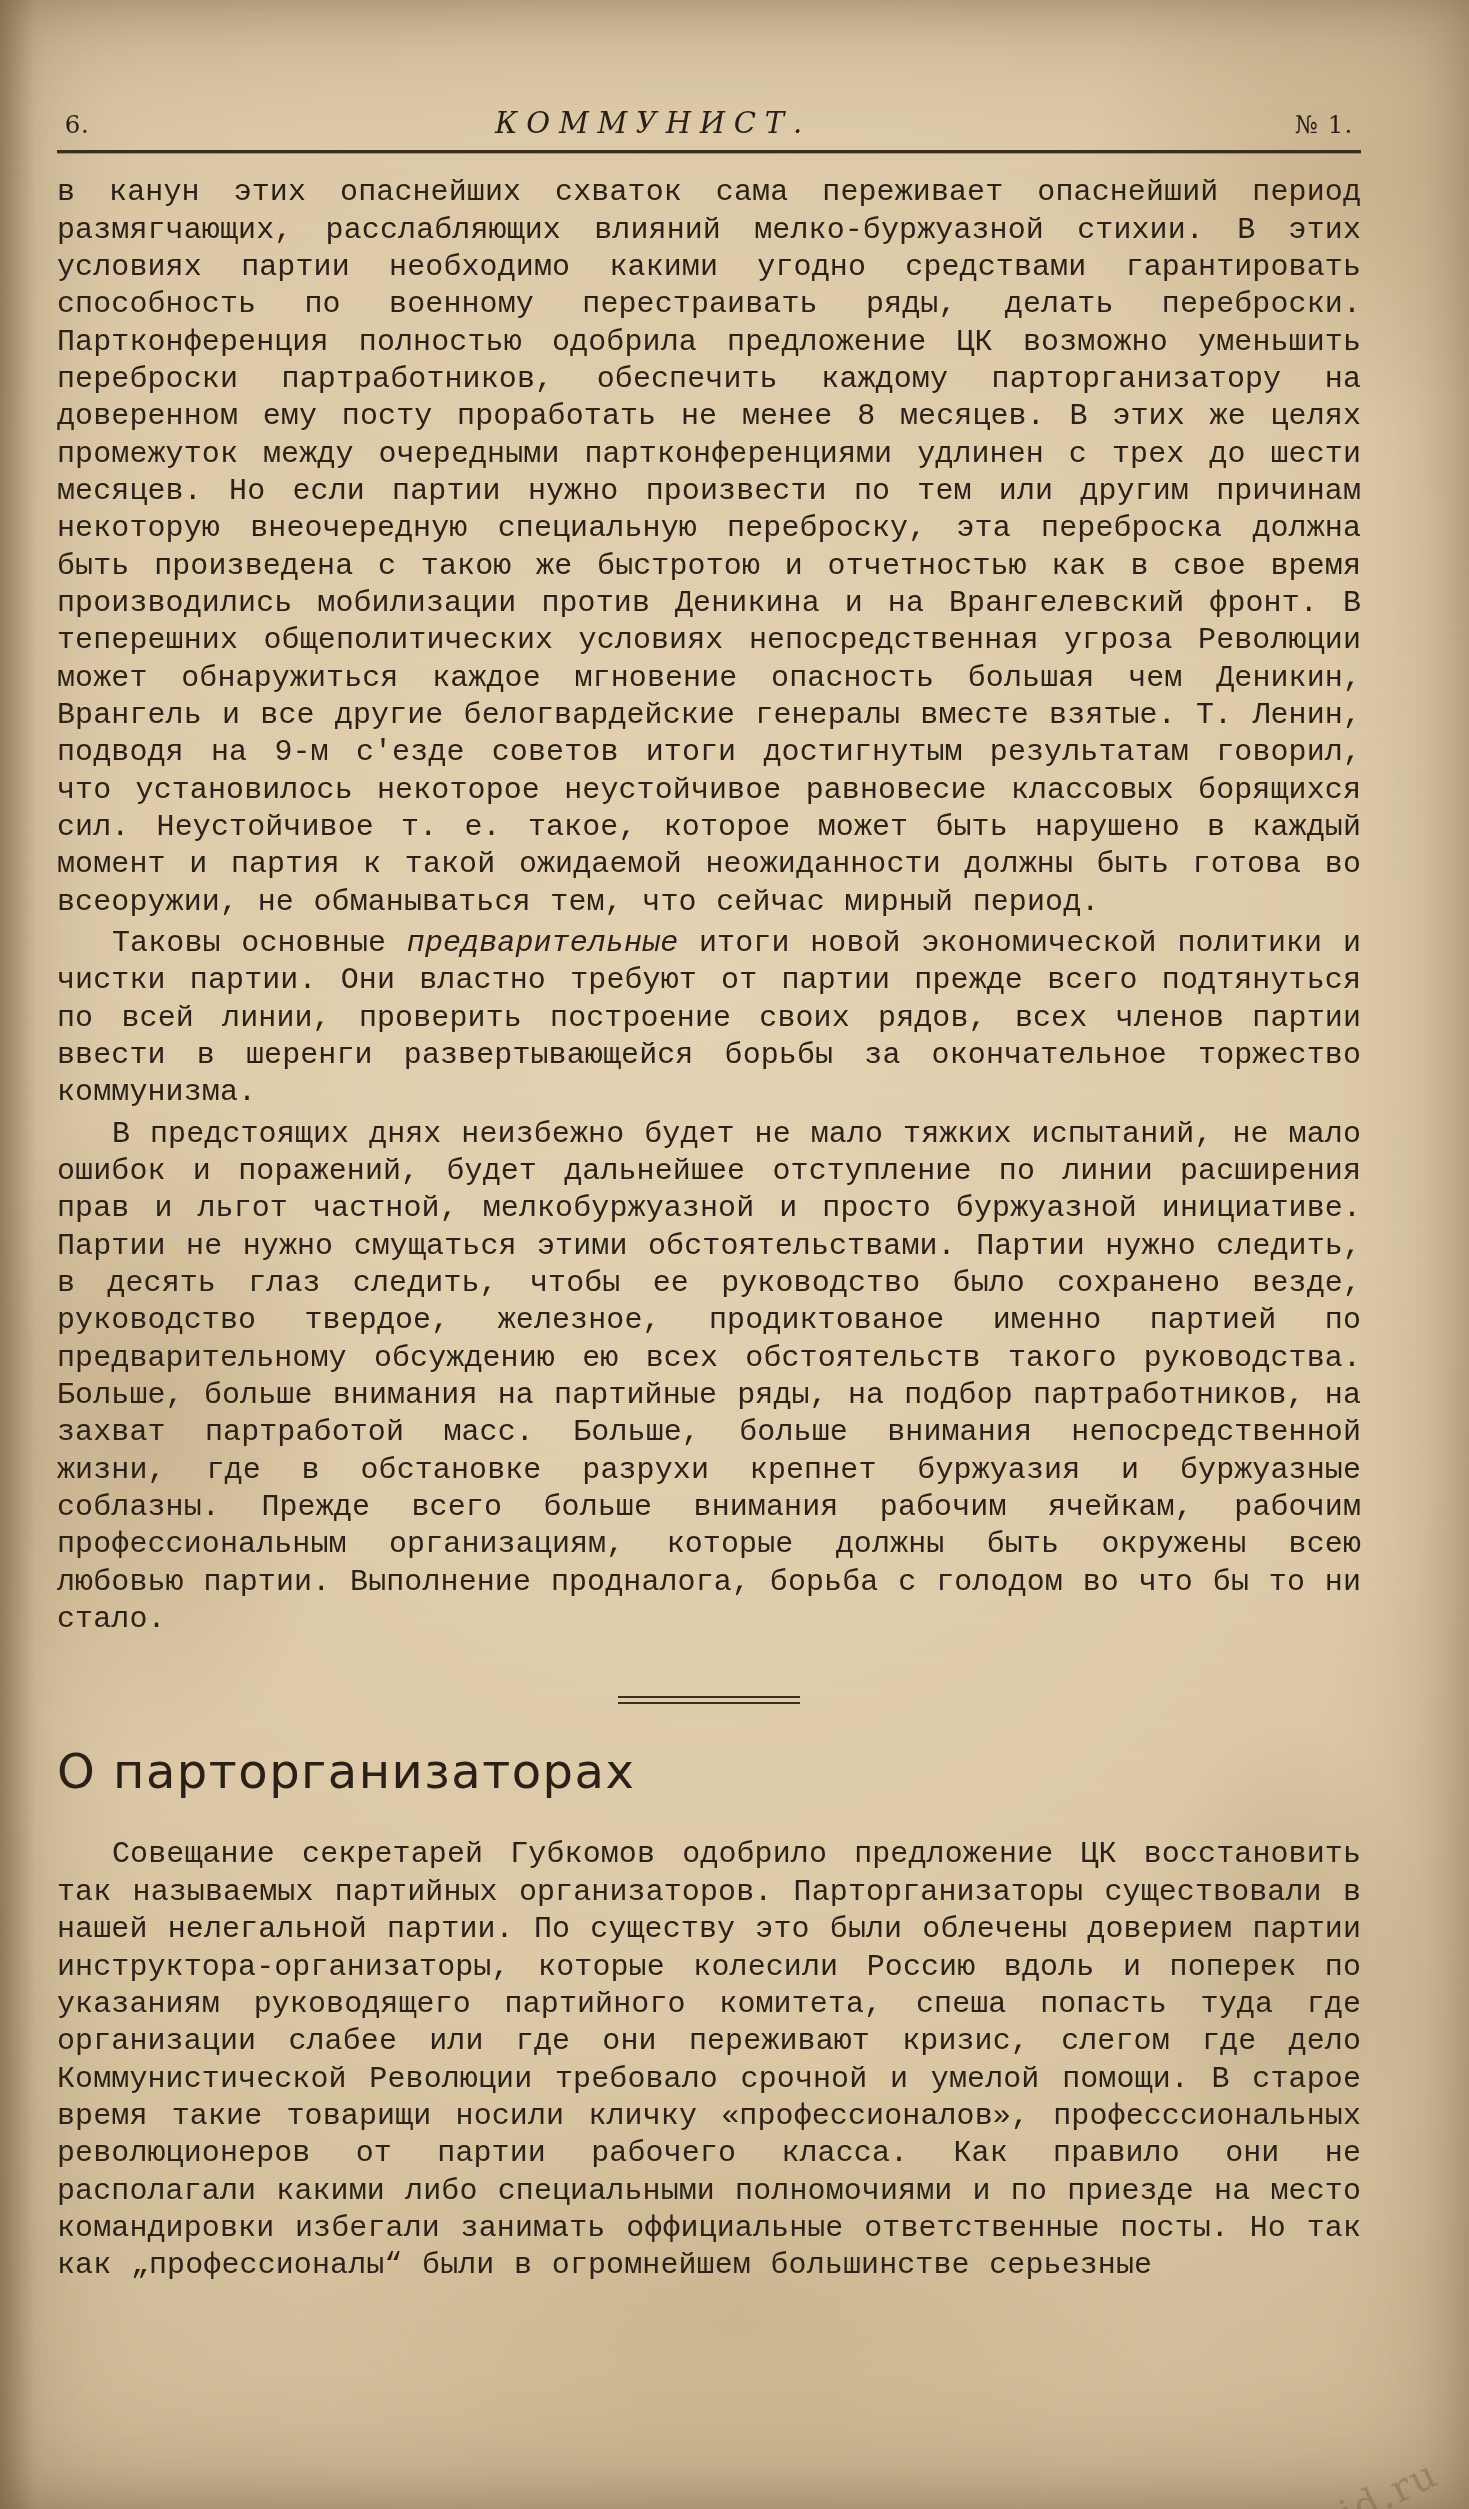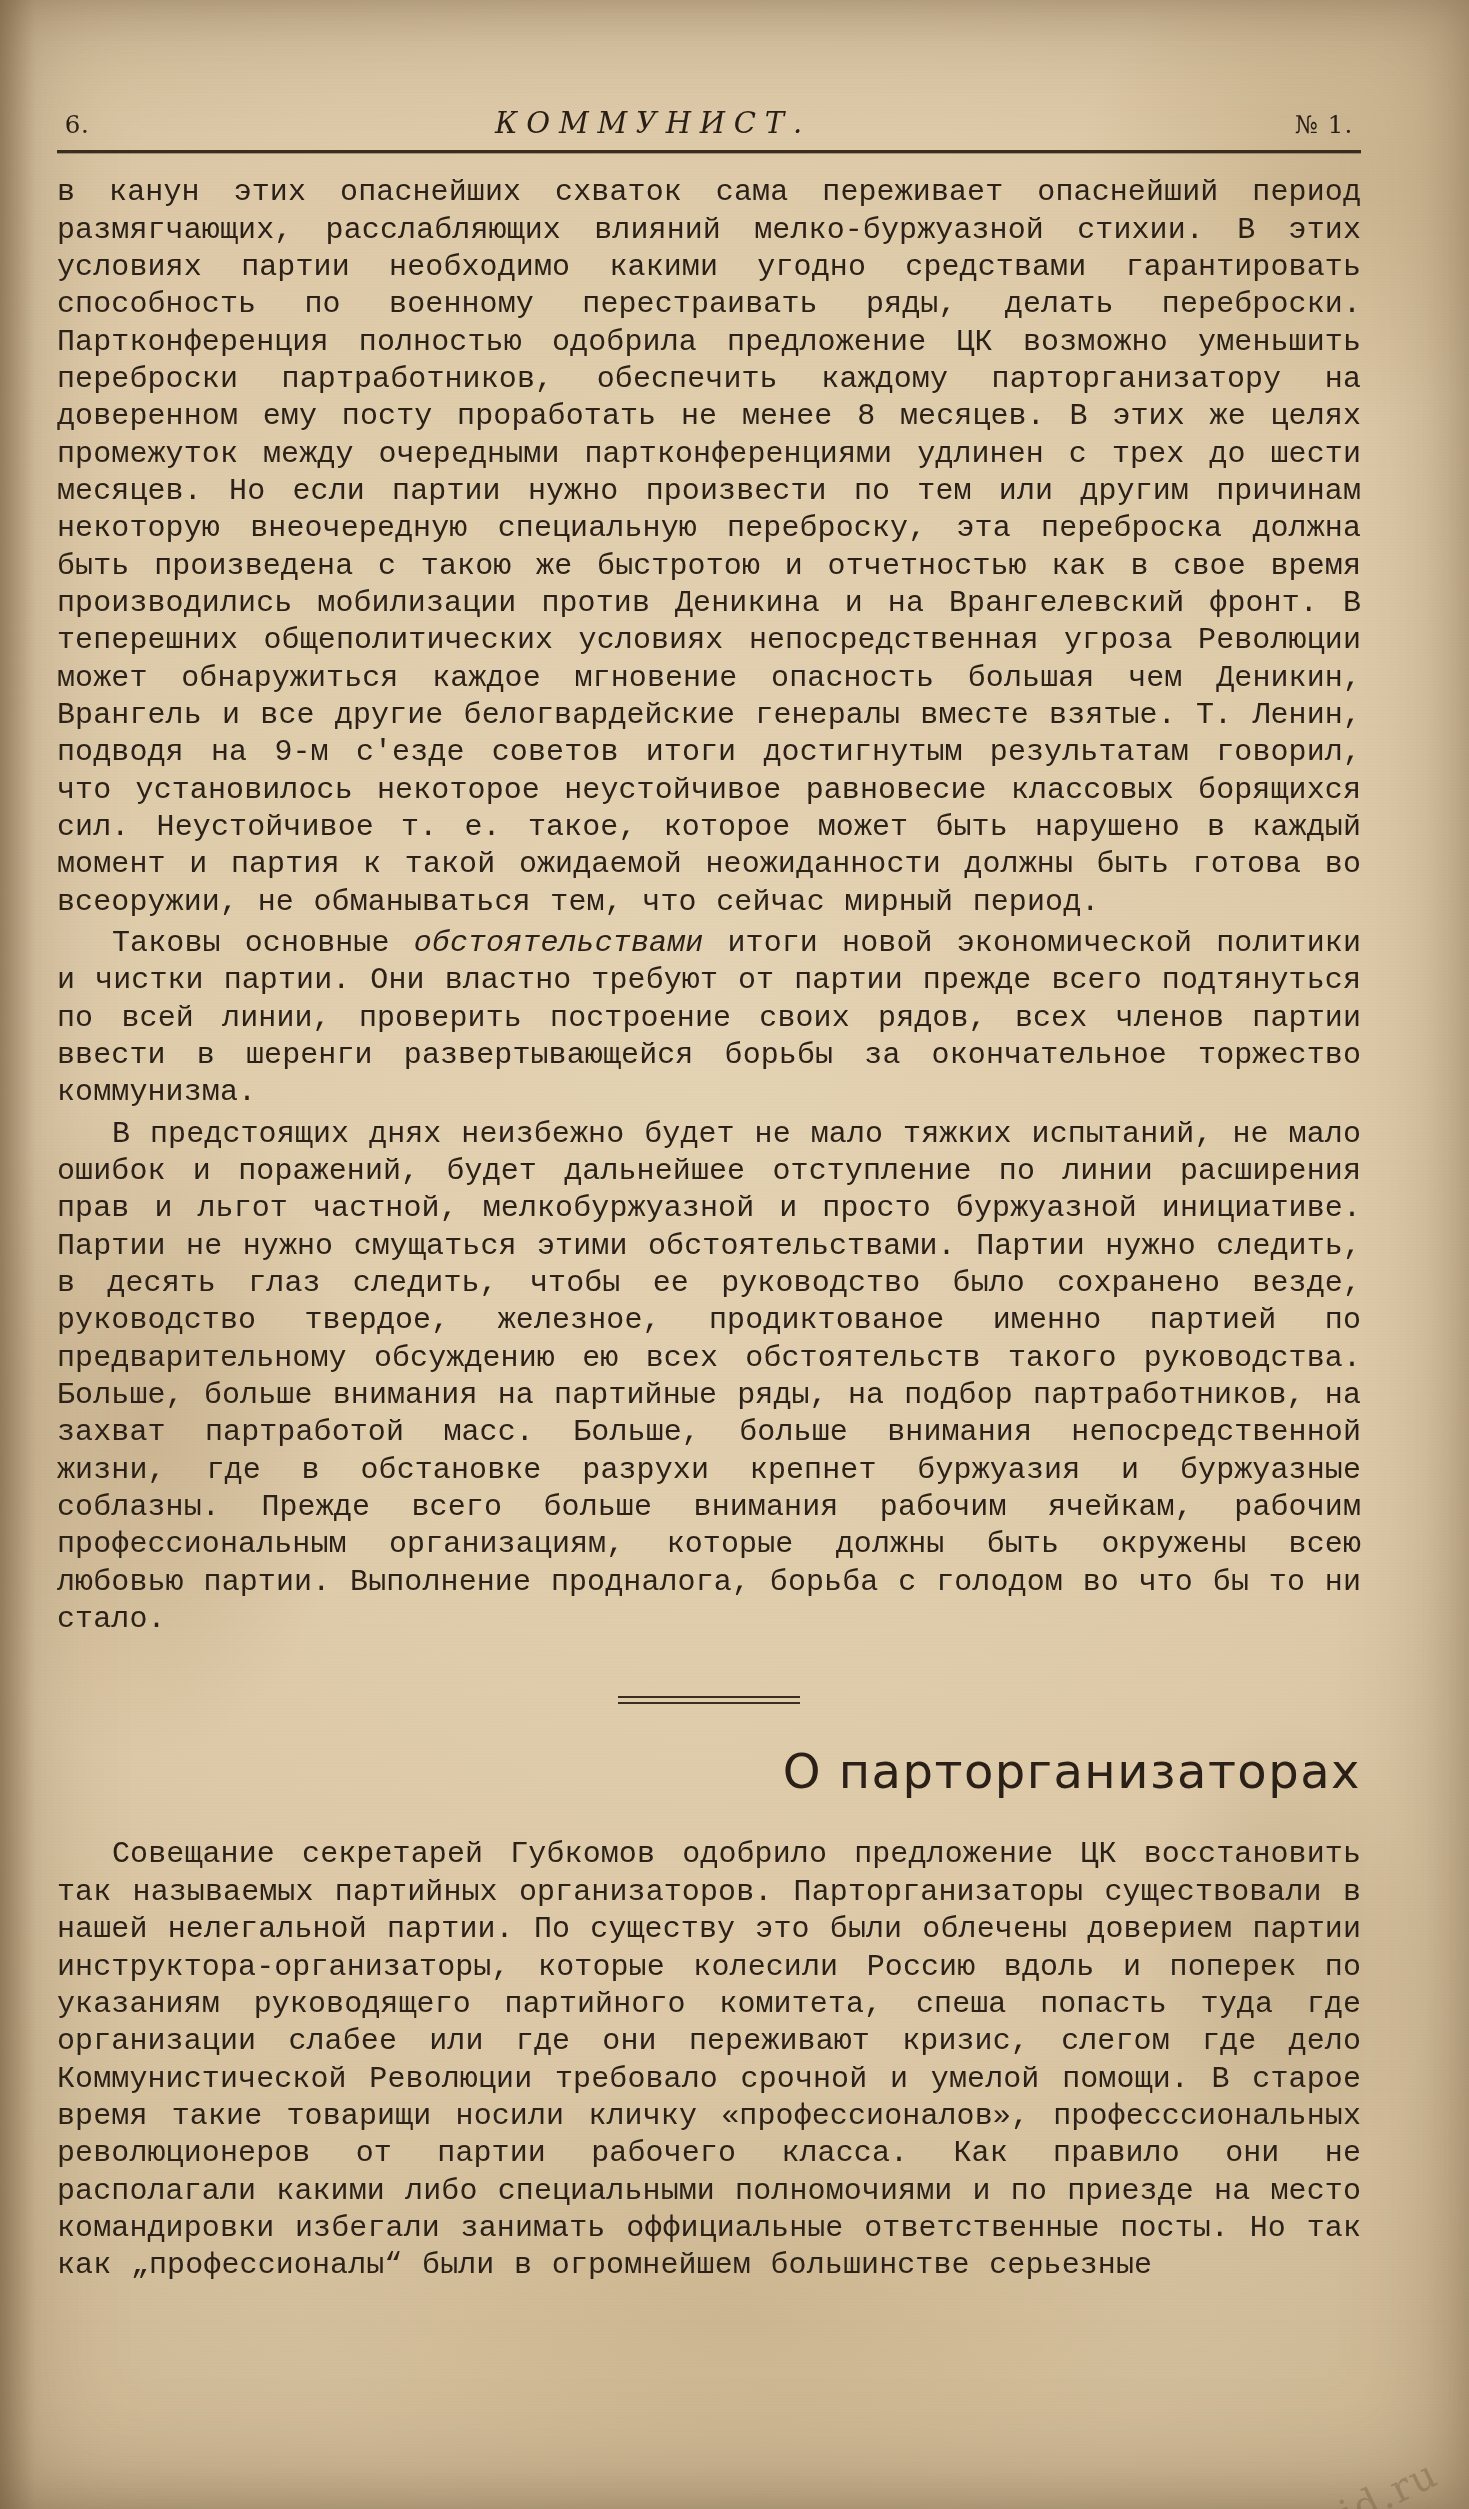--- a/index.html
+++ b/index.html
@@ -95,21 +95,21 @@
   .divider {
     display: inline-block;
     width: 182px;
     height: 0;
     border-top: 2px solid #3a2d20;
     border-bottom: 2px solid #3a2d20;
     height: 4.9px;
   }
 
   h1.section-title {
-    text-align: right;
+    text-align: left;
     font-family: "DejaVu Sans", sans-serif;
     font-weight: normal;
     font-size: 48px;
     letter-spacing: 1.5px;
     margin: 9.8px 0 37px 0;
     color: #2a2018;
   }
 
   .watermark {
     position: absolute;
@@ -147,21 +147,21 @@
 
     <div class="runhead">
       <span class="folio">6.</span>
       <span class="journal">КОММУНИСТ.</span>
       <span class="issue">№ 1.</span>
     </div>
     <div class="rule"></div>
 
     <p class="body">в канун этих опаснейших схваток сама переживает опаснейший период размягчающих, расслабляющих влияний мелко-буржуазной стихии. В этих условиях партии необходимо какими угодно средствами гарантировать способность по военному перестраивать ряды, делать переброски. Партконференция полностью одобрила предложение ЦК возможно уменьшить переброски партработников, обеспечить каждому парторганизатору на доверенном ему посту проработать не менее 8 месяцев. В этих же целях промежуток между очередными партконференциями удлинен с трех до шести месяцев. Но если партии нужно произвести по тем или другим причинам некоторую внеочередную специальную переброску, эта переброска должна быть произведена с такою же быстротою и отчетностью как в свое время производились мобилизации против Деникина и на Врангелевский фронт. В теперешних общеполитических условиях непосредственная угроза Революции может обнаружиться каждое мгновение опасность большая чем Деникин, Врангель и все другие белогвардейские генералы вместе взятые. Т. Ленин, подводя на 9-м с'езде советов итоги достигнутым результатам говорил, что установилось некоторое неустойчивое равновесие классовых борящихся сил. Неустойчивое т. е. такое, которое может быть нарушено в каждый момент и партия к такой ожидаемой неожиданности должны быть готова во всеоружии, не обманываться тем, что сейчас мирный период.</p>
 
-    <p class="body indent"><span>Таковы основные <span class="ital">обстоятельствами</span> итоги новой экономической политики и чистки партии. Они властно требуют от партии прежде всего подтянуться по всей линии, проверить построение своих рядов, всех членов партии ввести в шеренги развертывающейся борьбы за окончательное торжество коммунизма.</span></p>
+    <p class="body indent"><span>Таковы основные <span class="ital">предварительные</span> итоги новой экономической политики и чистки партии. Они властно требуют от партии прежде всего подтянуться по всей линии, проверить построение своих рядов, всех членов партии ввести в шеренги развертывающейся борьбы за окончательное торжество коммунизма.</span></p>
 
     <p class="body indent">В предстоящих днях неизбежно будет не мало тяжких испытаний, не мало ошибок и поражений, будет дальнейшее отступление по линии расширения прав и льгот частной, мелкобуржуазной и просто буржуазной инициативе. Партии не нужно смущаться этими обстоятельствами. Партии нужно следить, в десять глаз следить, чтобы ее руководство было сохранено везде, руководство твердое, железное, продиктованое именно партией по предварительному обсуждению ею всех обстоятельств такого руководства. Больше, больше внимания на партийные ряды, на подбор партработников, на захват партработой масс. Больше, больше внимания непосредственной жизни, где в обстановке разрухи крепнет буржуазия и буржуазные соблазны. Прежде всего больше внимания рабочим ячейкам, рабочим профессиональным организациям, которые должны быть окружены всею любовью партии. Выполнение продналога, борьба с голодом во что бы то ни стало.</p>
 
     <div class="divider-wrap">
       <span class="divider"></span>
     </div>
 
     <h1 class="section-title">О парторганизаторах</h1>
 
     <p class="body indent">Совещание секретарей Губкомов одобрило предложение ЦК восстановить так называемых партийных организаторов. Парторганизаторы существовали в нашей нелегальной партии. По существу это были облечены доверием партии инструктора-организаторы, которые колесили Россию вдоль и поперек по указаниям руководящего партийного комитета, спеша попасть туда где организации слабее или где они переживают кризис, слегом где дело Коммунистической Революции требовало срочной и умелой помощи. В старое время такие товарищи носили кличку «профессионалов», професссиональных революционеров от партии рабочего класса. Как правило они не располагали какими либо специальными полномочиями и по приезде на место командировки избегали занимать оффициальные ответственные посты. Но так как „профессионалы“ были в огромнейшем большинстве серьезные</p>

